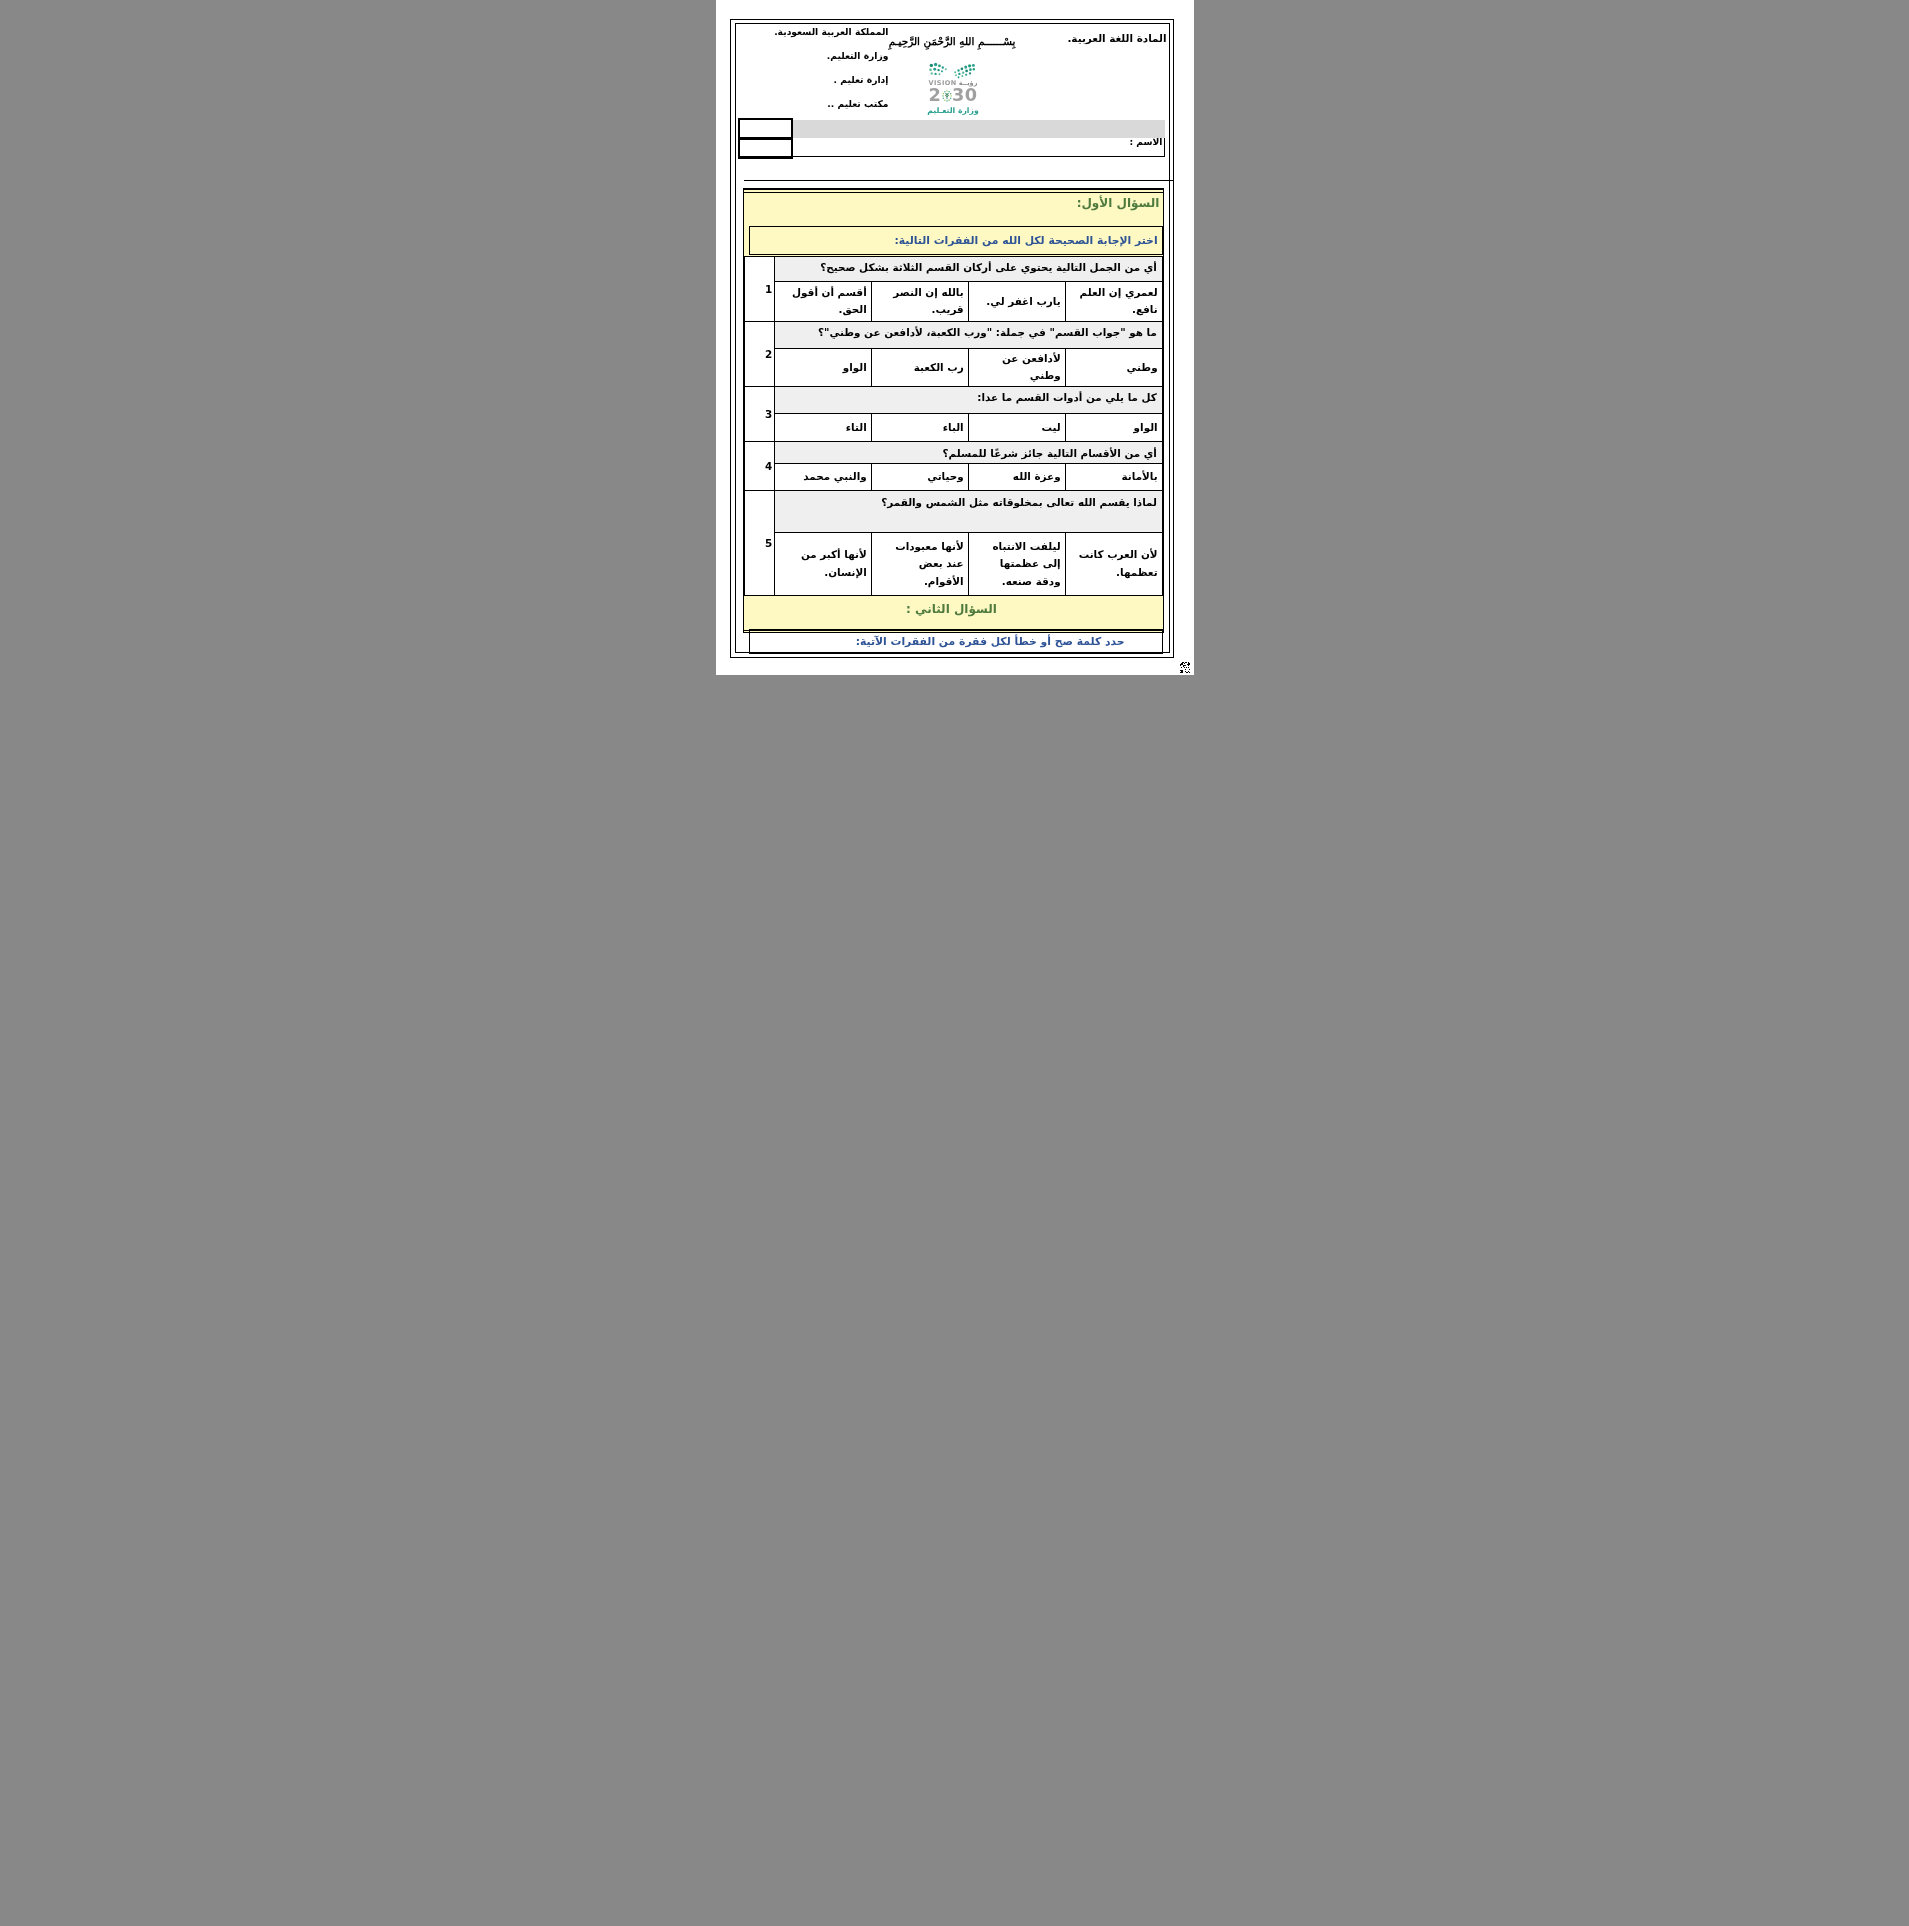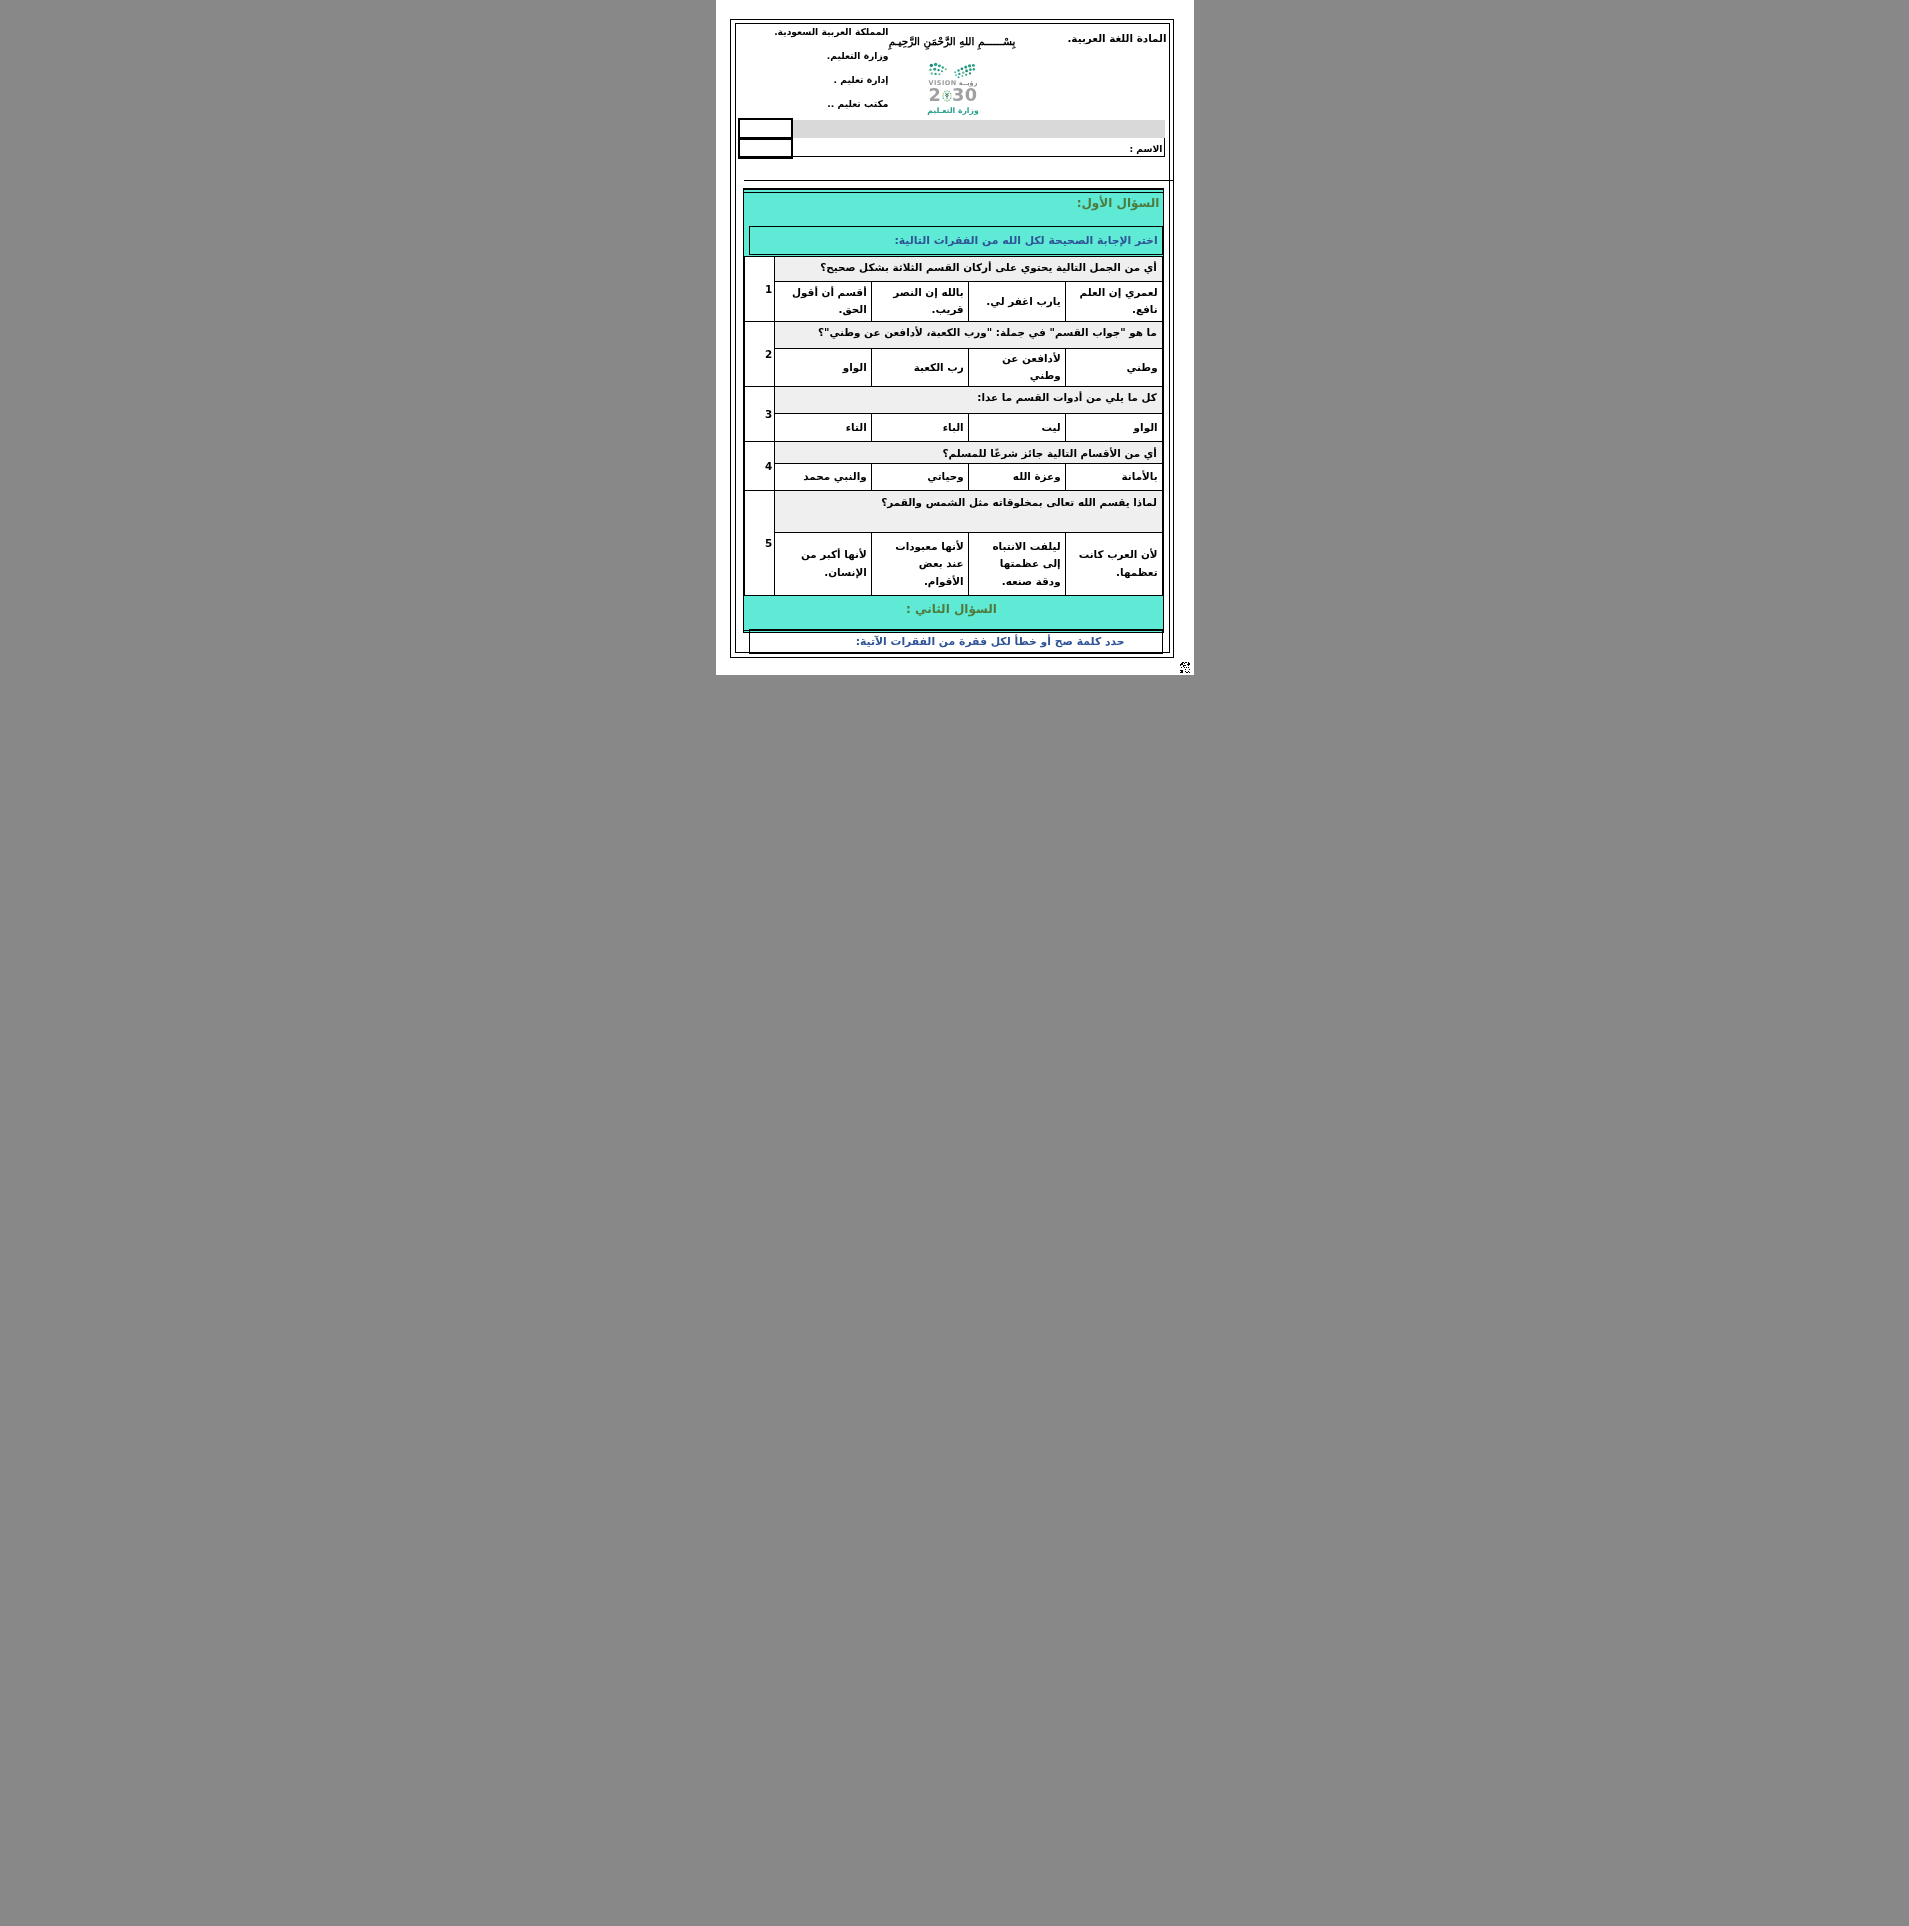--- a/index.html
+++ b/index.html
@@ -30,27 +30,27 @@
   .logo-year{display:flex;align-items:center;justify-content:center;color:#a0a0a0;
              font-size:17.7px;font-weight:bold;letter-spacing:0.4px;margin-top:0.8px;}
   .logo-year svg{margin:0 0.4px;}
   .logo-ministry{font-size:7.7px;font-weight:bold;color:#2aa08f;margin-top:2.3px;letter-spacing:0.4px;}
 
   
   .gray-bar{position:absolute;left:76px;top:120px;width:373px;height:18px;background:#d9d9d9;border-left:1.2px solid #000;}
   .name-right-line{position:absolute;left:448px;top:138px;width:1.2px;height:18.5px;background:#000;}
   .black-box{position:absolute;left:22.3px;top:118px;width:55px;height:41px;border:2.7px solid #000;background:#fff;}
   .black-box .divider{position:absolute;left:0;top:17px;width:100%;height:2.7px;background:#000;}
-  .name-label{position:absolute;top:143px;right:31px;font-size:9.2px;font-weight:bold;}
+  .name-label{position:absolute;top:136px;right:31px;font-size:9.2px;font-weight:bold;}
   .name-bottom-line{position:absolute;left:23px;top:156px;width:426px;height:1.2px;background:#000;}
   .separator{position:absolute;left:28px;top:180px;width:429px;height:0.8px;background:#000;}
 
   
   .section-box{position:absolute;left:27px;top:188px;width:421px;height:445px;
-               border:0.8px solid #000;border-top:2.3px solid #000;border-bottom:3.1px double #000;background:#5eead4;}
+               border:0.8px solid #000;border-top:2.3px solid #000;border-bottom:3.1px double #000;background:#fef9c3;}
   .title-row{border-top:0.8px solid #000;margin-top:2.3px;height:34px;padding:3.1px 3.1px 0 0;
              text-align:right;font-size:12px;font-weight:bold;color:#4f7b3f;overflow:hidden;}
   .instr-box{margin-left:5.4px;height:28.5px;border:0.8px solid #000;
              font-size:10.8px;font-weight:bold;color:#2f5496;text-align:right;
              line-height:27px;padding-right:3.9px;overflow:hidden;white-space:nowrap;}
   table.mcq{width:100%;border-collapse:collapse;margin-top:0.8px;table-layout:fixed;}
   table.mcq td{border:0.8px solid #000;font-weight:bold;font-size:10.4px;overflow:hidden;}
   td.qtext{background:#efefef;vertical-align:top;text-align:right;padding:1.5px 4.6px 0 2.3px;line-height:1.75;}
   td.qopt{background:#fff;vertical-align:middle;text-align:right;padding:0.8px 3.9px;line-height:1.7;}
   td.qnum{background:#fff;vertical-align:middle;text-align:right;padding-right:1.5px;font-size:9.6px;font-weight:normal;}

